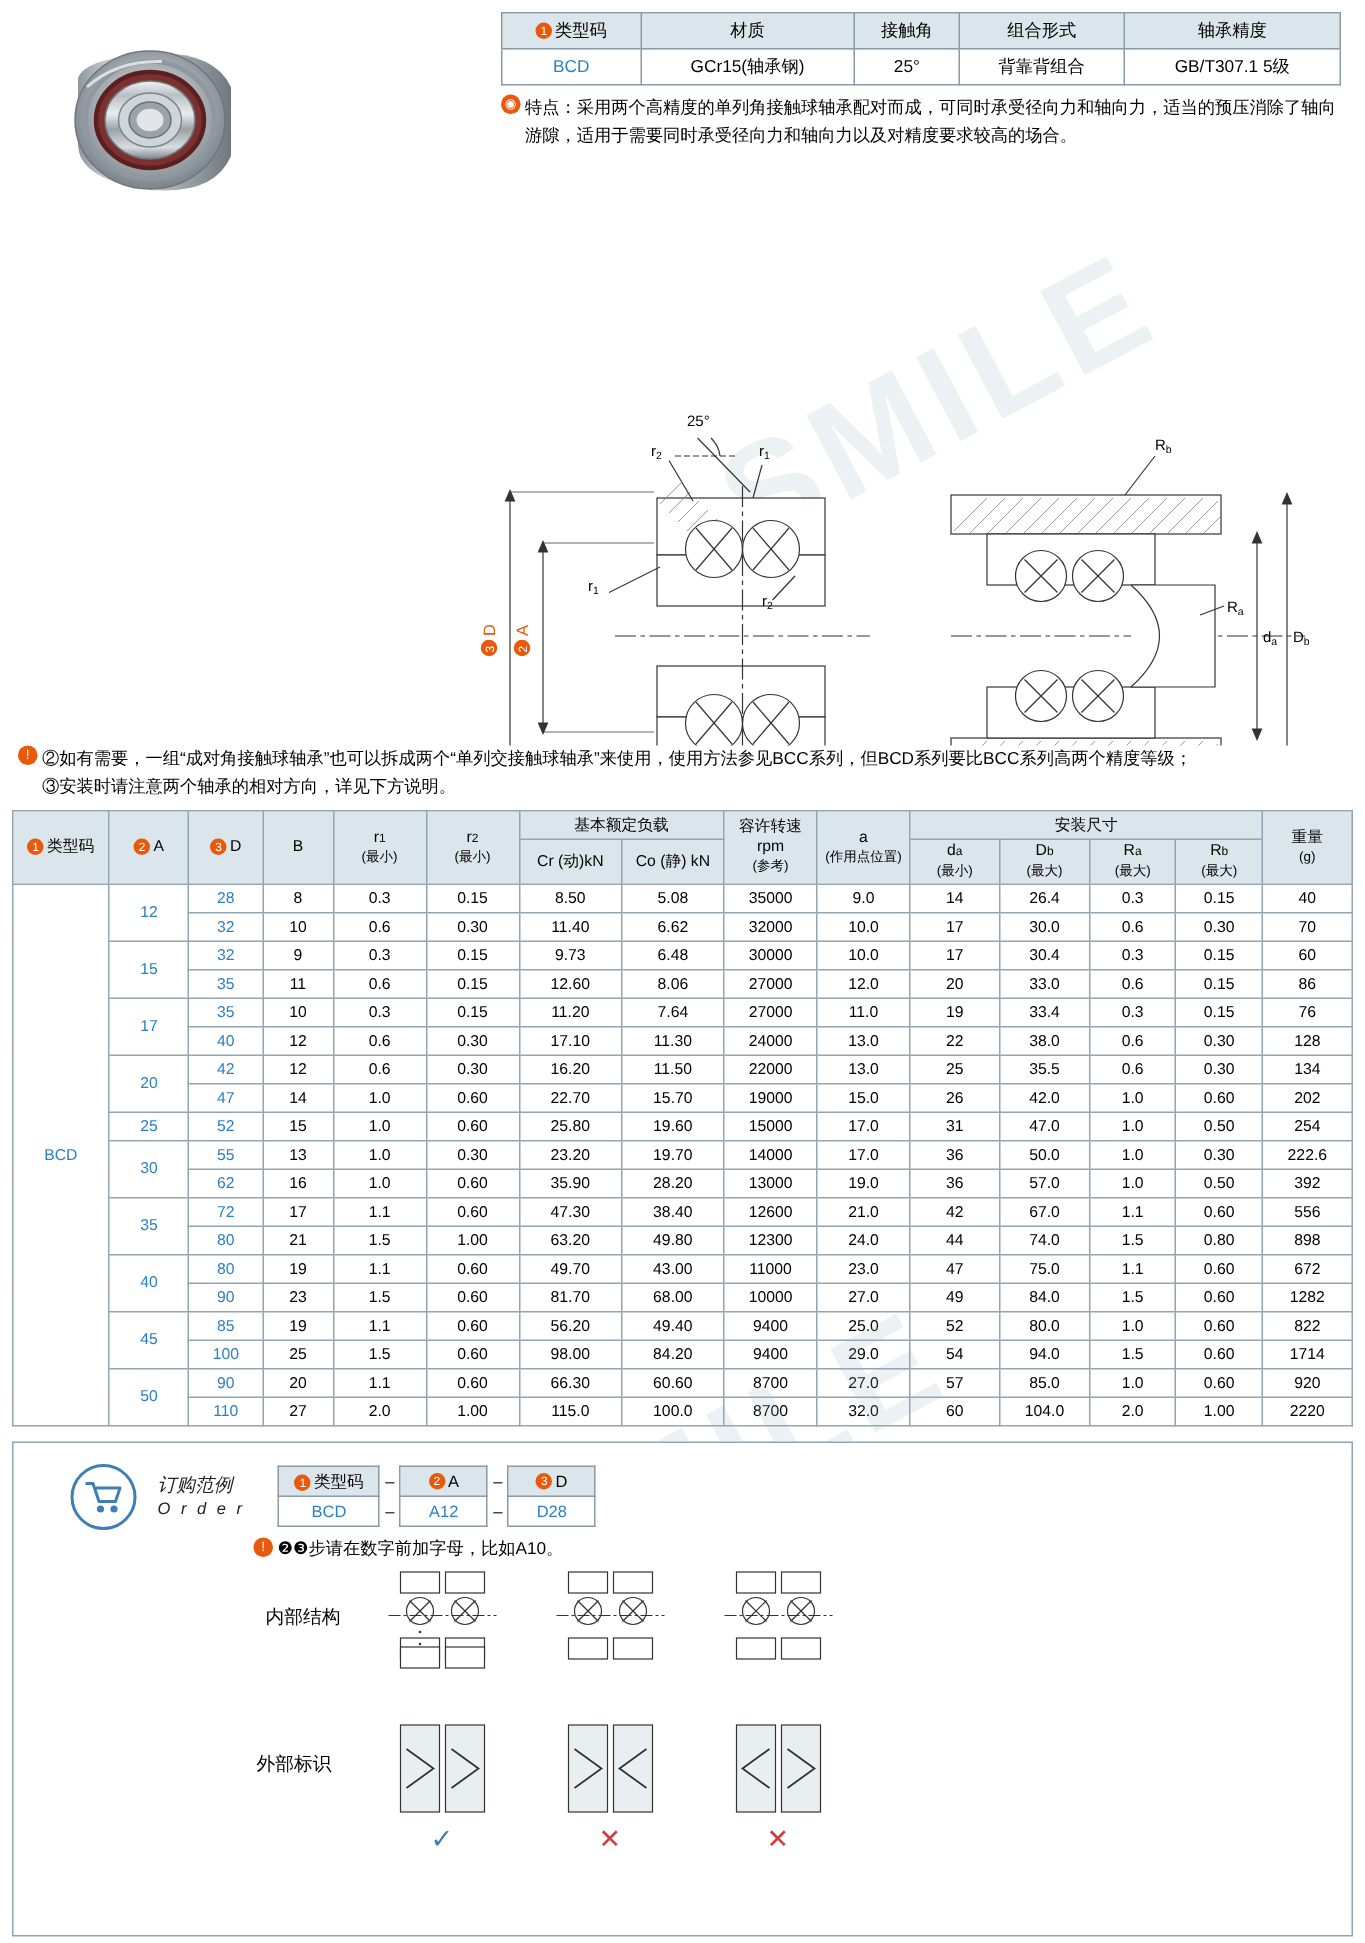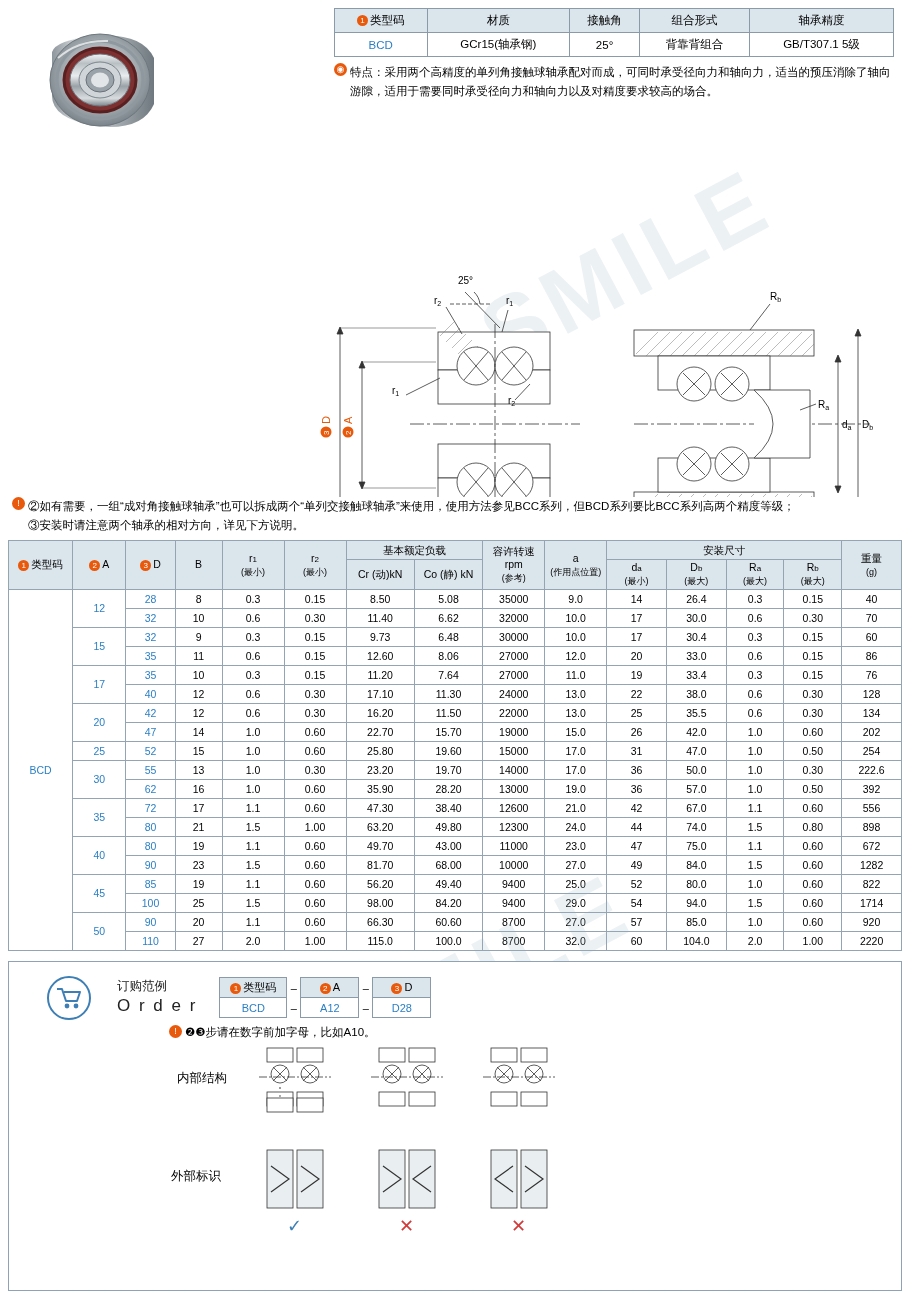--- a/index.html
+++ b/index.html
@@ -126,22 +126,22 @@
     height: 330px;
   }
   .circle-icon {
     width: 44px; height: 44px;
     border-radius: 50%;
     border: 2px solid #3d7fb5;
     display: flex; align-items: center; justify-content: center;
     color: #3d7fb5;
   }
   .order-row { display: flex; align-items: center; padding: 14px 0 0 38px; }
-  .label-cn { font-size: 12.5px; color: #222; line-height: 1.35; margin-left: 26px; }
-  .label-en { font-size: 17px; color: #222; letter-spacing: 2px; }
+  .label-cn { font-size: 12.5px; color: #222; line-height: 1.35; margin-left: 14px; font-style: italic; }
+  .label-en { font-size: 11px; color: #222; letter-spacing: 2px; }
 
   table.order {
     border-collapse: collapse;
     font-size: 11px;
     margin-left: 22px;
   }
   table.order th, table.order td {
     border: 1px solid #8a9aa8;
     text-align: center;
     padding: 2px 10px;

